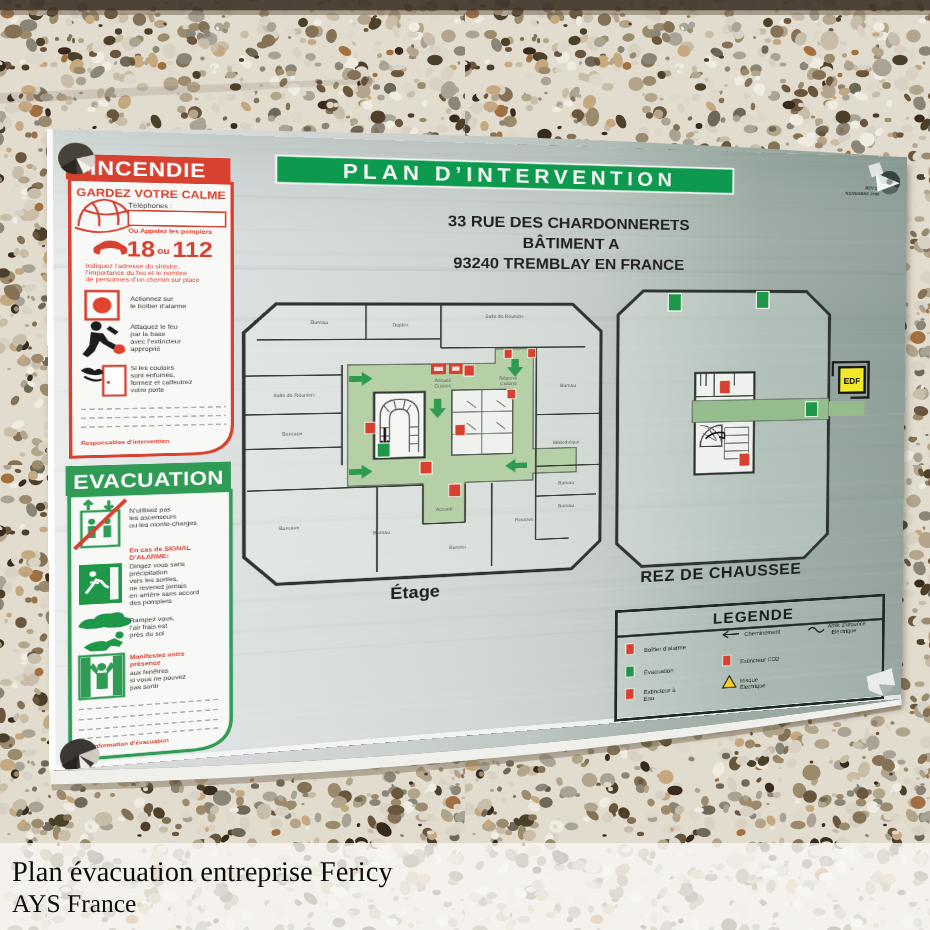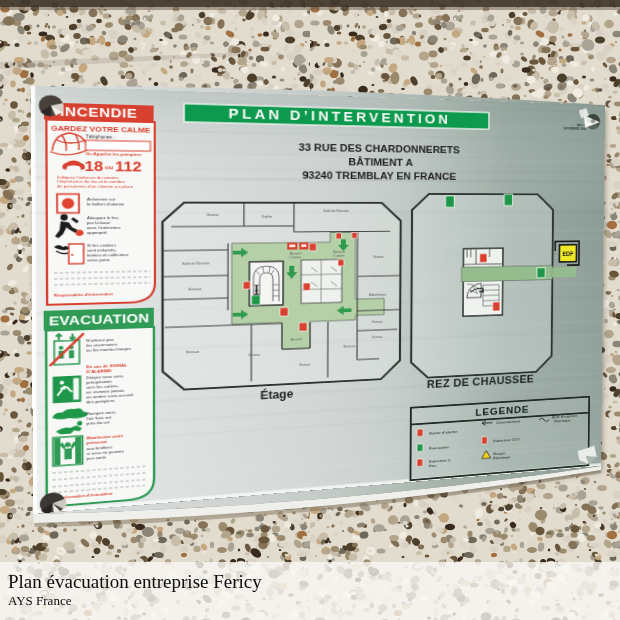--- a/index.html
+++ b/index.html
@@ -1,20 +1,20 @@
 <!DOCTYPE html>
 <html><head><meta charset="utf-8">
 <style>
 html,body{margin:0;padding:0;width:620px;height:620px;overflow:hidden;background:#d2c7b2;font-family:"Liberation Sans",sans-serif;}
 #scene{position:relative;width:620px;height:620px;overflow:hidden;}
 #plate{position:absolute;left:0;top:0;width:580px;height:430px;transform-origin:0 0;
 transform:matrix3d(1.184898,0.066644,0,0.000323,0.005563,1.009551,0,0.000028,0,0,1,0,31,86,0,1);}
 #caption{position:absolute;left:0;top:562px;width:620px;height:58px;background:rgba(250,249,245,0.78);color:#0c0c0c;font-family:"Liberation Serif",serif;}
 #caption .l1{position:absolute;left:8px;top:9px;font-size:19px;}
-#caption .l2{position:absolute;left:8px;top:31px;font-size:13px;}
+#caption .l2{position:absolute;left:8px;top:31px;font-size:17px;}
 </style></head>
 <body>
 <div id="scene">
 
 <svg width="620" height="620" style="position:absolute;left:0;top:0">
 <defs>
         <pattern id="terr" width="310" height="310" patternUnits="userSpaceOnUse">
 <rect width="310" height="310" fill="#e2dccf"></rect>
 <ellipse cx="71" cy="29" rx="2.7" ry="1.7" transform="rotate(140 71 29)" fill="#d9d2c4"></ellipse>
 <ellipse cx="288" cy="251" rx="4.2" ry="2.7" transform="rotate(44 288 251)" fill="#4e3f2c"></ellipse>

